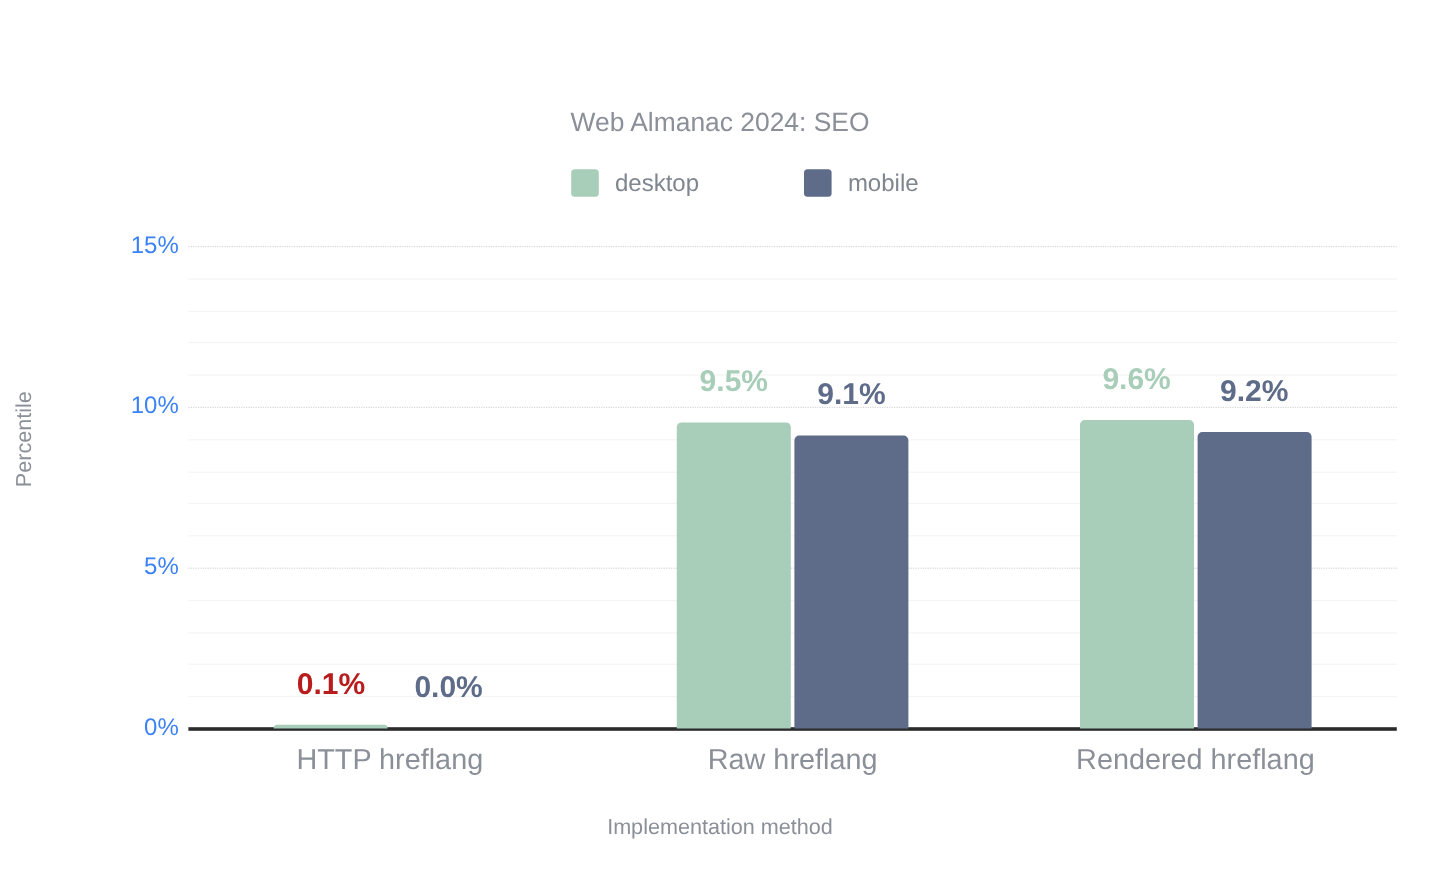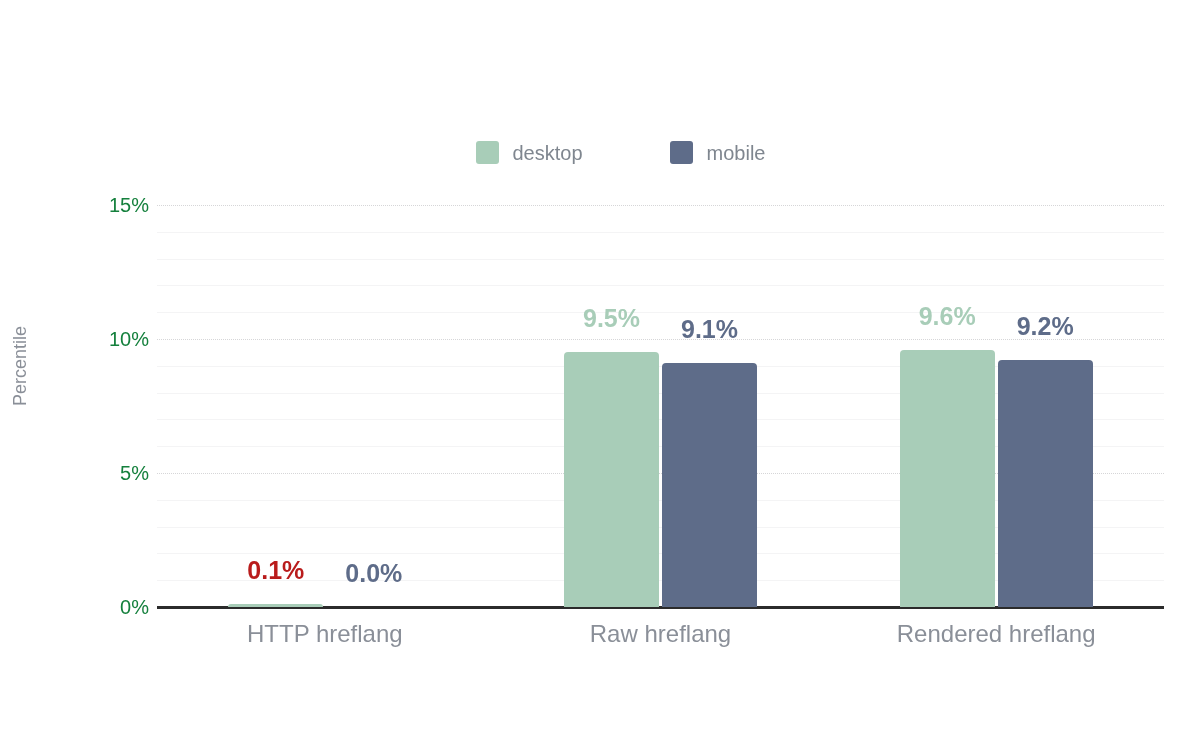--- a/index.html
+++ b/index.html
@@ -103,21 +103,21 @@
     background: #2b2b2b;
   }
 
   
   .ytick {
     position: absolute;
     right: 1051px;       
     width: 120px;
     text-align: right;
     font-size: 20px;
-    color: #15803d;
+    color: #3b82f6;
     transform: translateY(-50%);
     white-space: nowrap;
   }
   .ylabel {
     position: absolute;
     left: 10px;
     top: 406px;
     font-size: 18px;
     color: #8a8f98;
     transform: rotate(-90deg);
@@ -158,20 +158,21 @@
     transform: translateX(-50%);
     white-space: nowrap;
   }
 </style>
 </head>
 <body>
 
 <div class="figure">
 
 
+  <div class="chart-subtitle">Web Almanac 2024: SEO</div>
 
   <div class="legend" id="legend">
       <div class="legend-item">
         <span class="legend-swatch" style="background: rgb(168, 205, 184);"></span>
         <span class="legend-label">desktop</span>
       </div>
       <div class="legend-item">
         <span class="legend-swatch" style="background: rgb(94, 108, 137);"></span>
         <span class="legend-label">mobile</span>
       </div>
@@ -205,20 +206,21 @@
     </div>
 
   <div class="ylabel">Percentile</div>
 
   <div id="xticks">
       <div class="xtick" style="left: 324.833px;">HTTP hreflang</div>
       <div class="xtick" style="left: 660.5px;">Raw hreflang</div>
       <div class="xtick" style="left: 996.167px;">Rendered hreflang</div>
     </div>
 
+  <div class="xlabel">Implementation method</div>
 
   <div id="bars">
       <div class="bar" style="left: 228.333px; width: 95px; height: 2.68px; background: rgb(168, 205, 184); position: absolute; top: 604.32px;"></div>
       <div class="bar" style="left: 564px; width: 95px; height: 254.6px; background: rgb(168, 205, 184); position: absolute; top: 352.4px;"></div>
       <div class="bar" style="left: 662px; width: 95px; height: 243.88px; background: rgb(94, 108, 137); position: absolute; top: 363.12px;"></div>
       <div class="bar" style="left: 899.667px; width: 95px; height: 257.28px; background: rgb(168, 205, 184); position: absolute; top: 349.72px;"></div>
       <div class="bar" style="left: 997.667px; width: 95px; height: 246.56px; background: rgb(94, 108, 137); position: absolute; top: 360.44px;"></div>
     </div>
   <div id="values">
       <div class="bar-value" style="left: 275.833px; top: 556.32px; color: #b91c1c;">0.1%</div>

